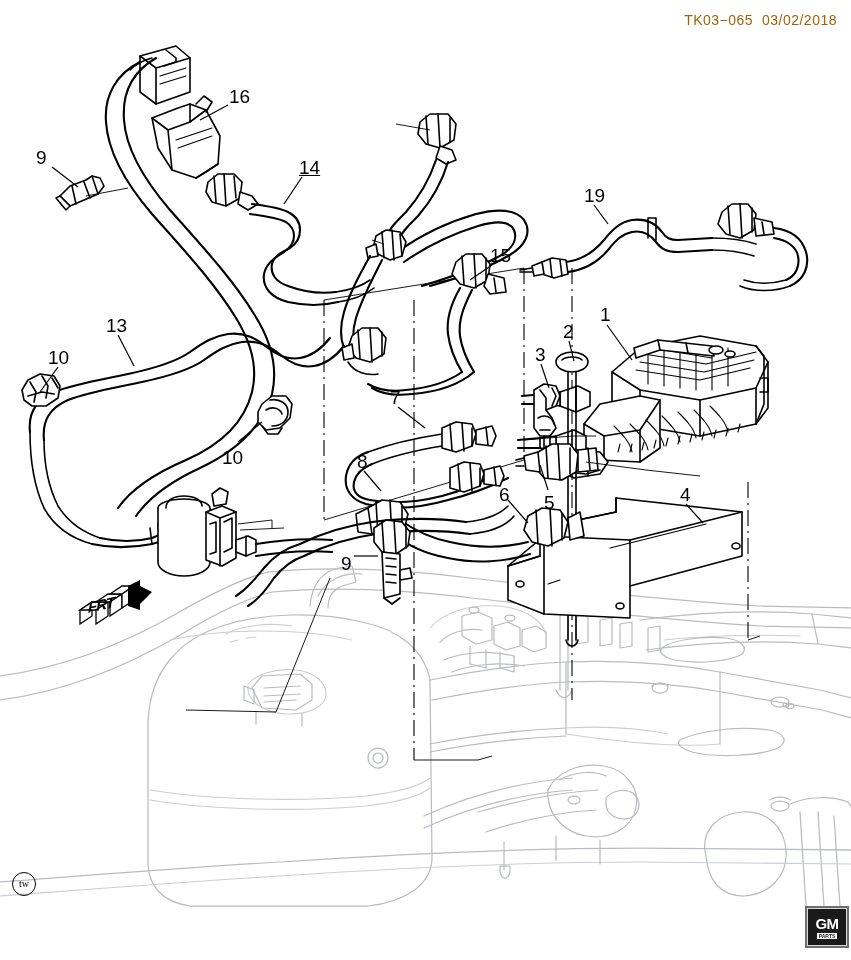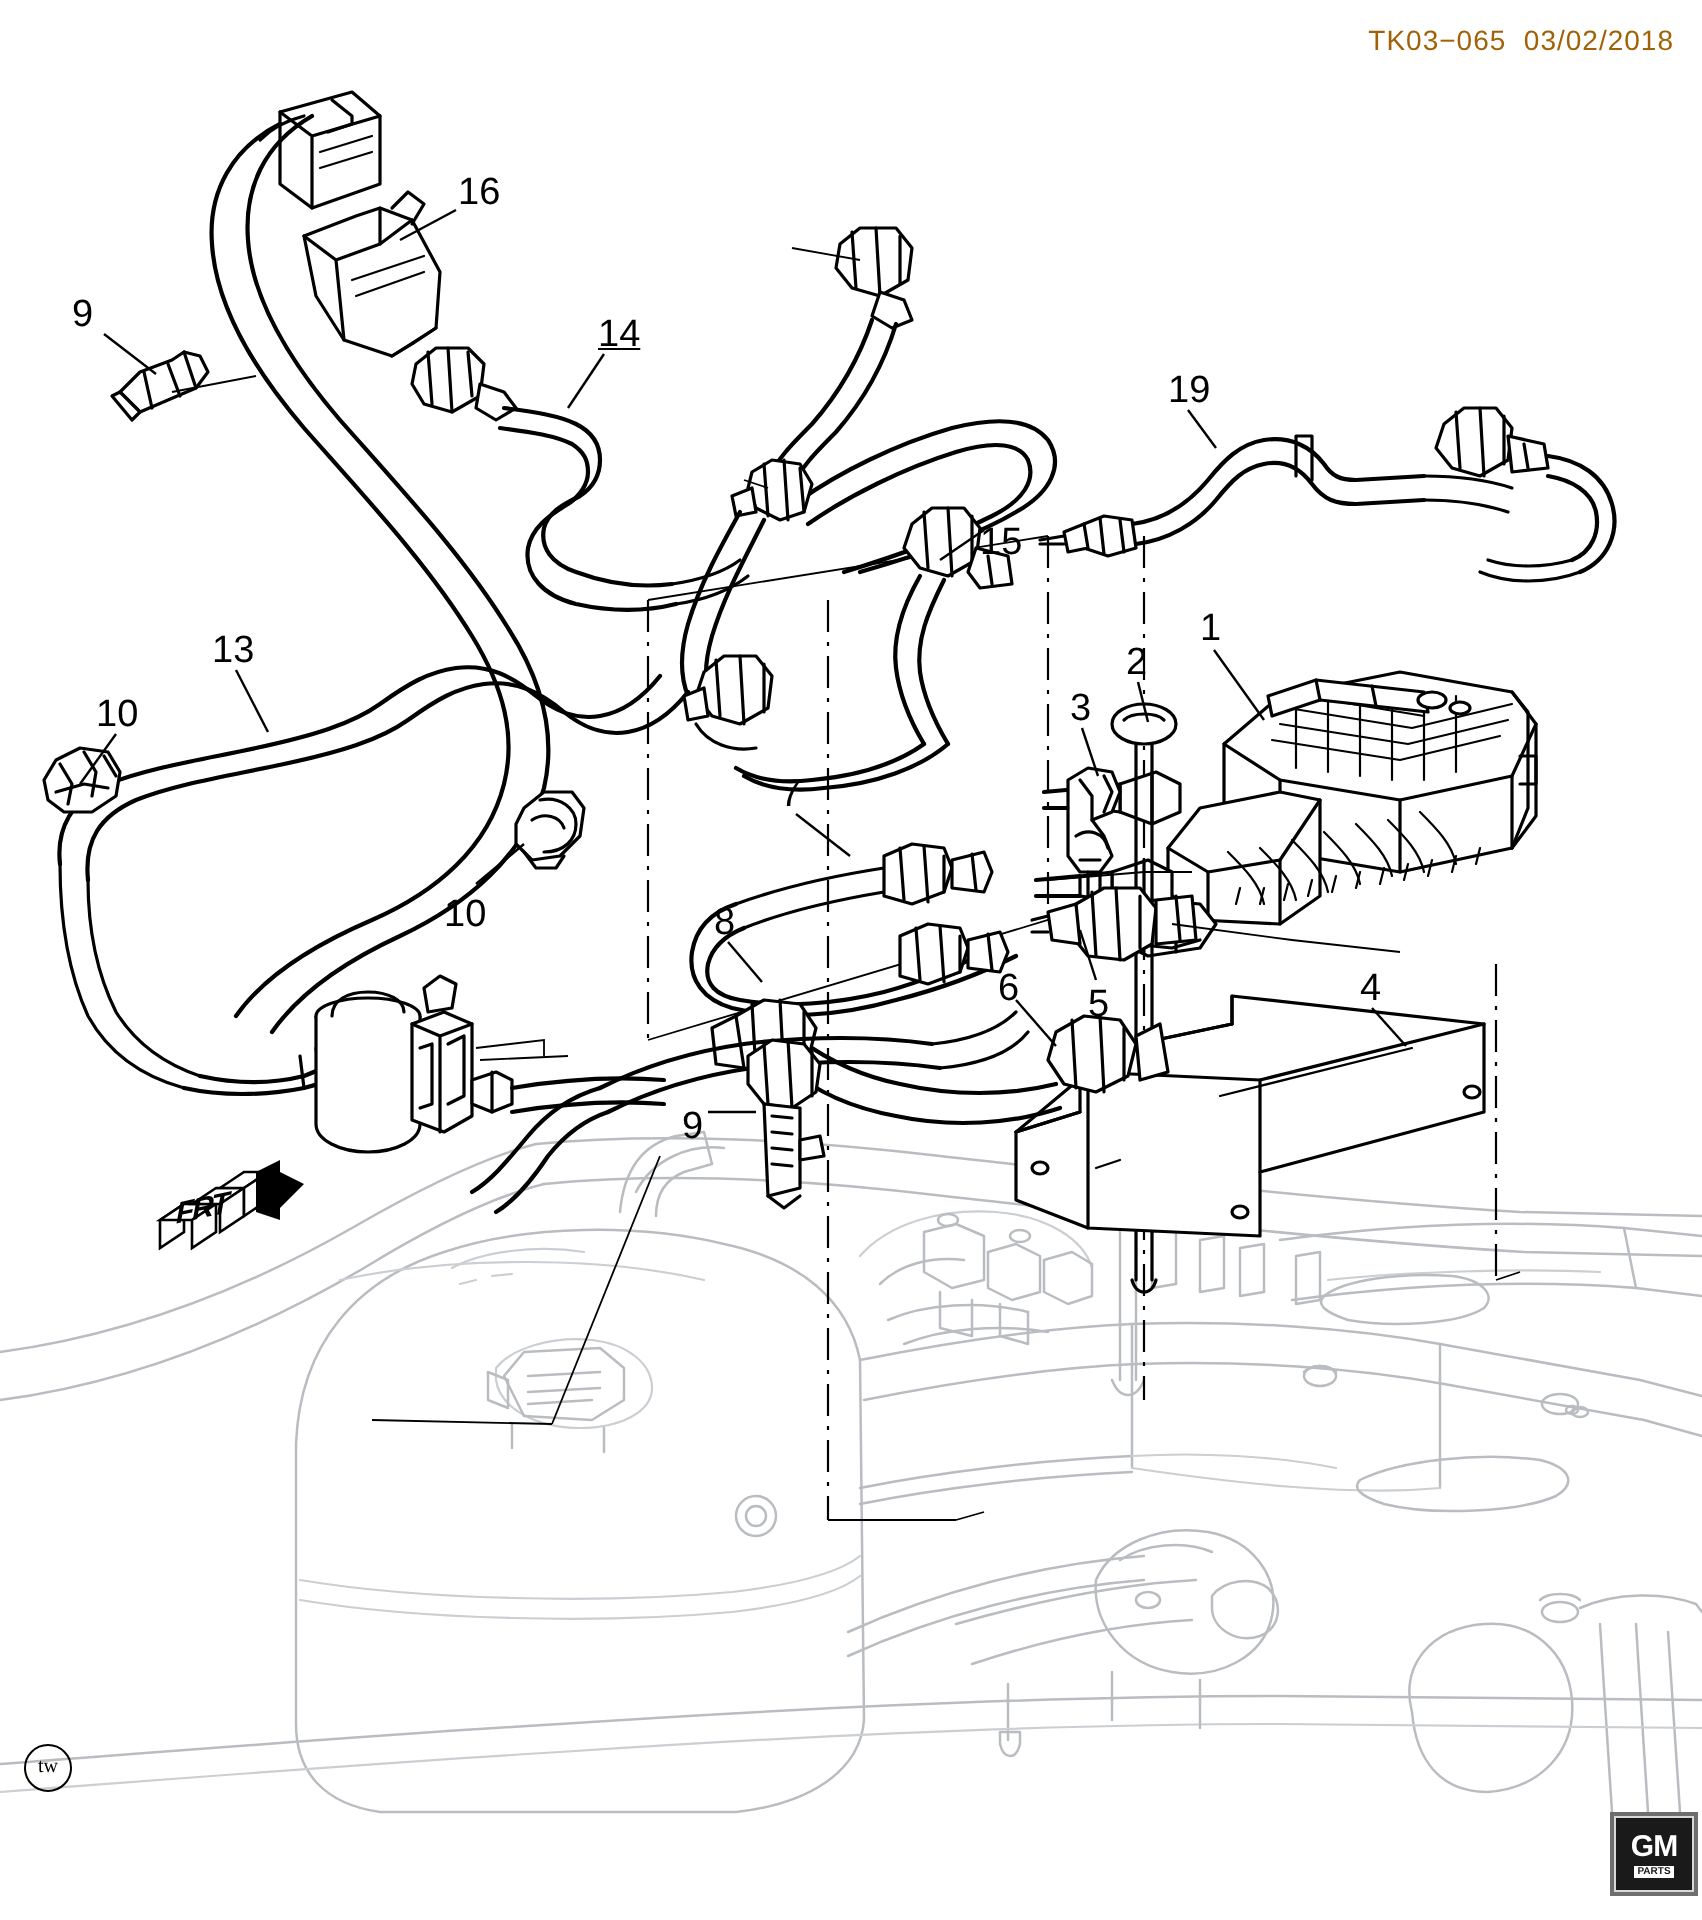--- a/index.html
+++ b/index.html
@@ -590,21 +590,21 @@
       <div class="callout" style="left: 499px; top: 485px;">6</div>
       <div class="callout" style="left: 390px; top: 388px;">7</div>
       <div class="callout" style="left: 357px; top: 452px;">8</div>
       <div class="callout" style="left: 341px; top: 554px;">9</div>
       <div class="callout" style="left: 48px; top: 348px;">10</div>
       <div class="callout" style="left: 222px; top: 448px;">10</div>
       <div class="callout" style="left: 106px; top: 316px;">13</div>
       <div class="callout" style="left: 36px; top: 148px;">9</div>
       <div class="callout" style="left: 229px; top: 87px;">16</div>
       <div class="callout" style="left: 299px; top: 158px; text-decoration: underline;">14</div>
-      <div class="callout" style="left: 490px; top: 262px;">15</div>
+      <div class="callout" style="left: 490px; top: 246px;">15</div>
       <div class="callout" style="left: 584px; top: 186px;">19</div>
     </div>
 
   <div id="frt">
     <svg viewBox="0 0 76 56" width="76" height="56">
 
       <path d="M2 38 L 14 30 L 14 44 L 2 52 Z" fill="#fff" stroke="#000" stroke-width="1.3"></path>
       <path d="M2 38 L 14 30 L 30 30 L 18 38 Z" fill="#fff" stroke="#000" stroke-width="1.3"></path>
       <path d="M18 38 L 30 30 L 30 44 L 18 52 Z" fill="#fff" stroke="#000" stroke-width="1.3"></path>
       <path d="M18 30 L 30 22 L 44 22 L 32 30 Z" fill="#fff" stroke="#000" stroke-width="1.3"></path>

